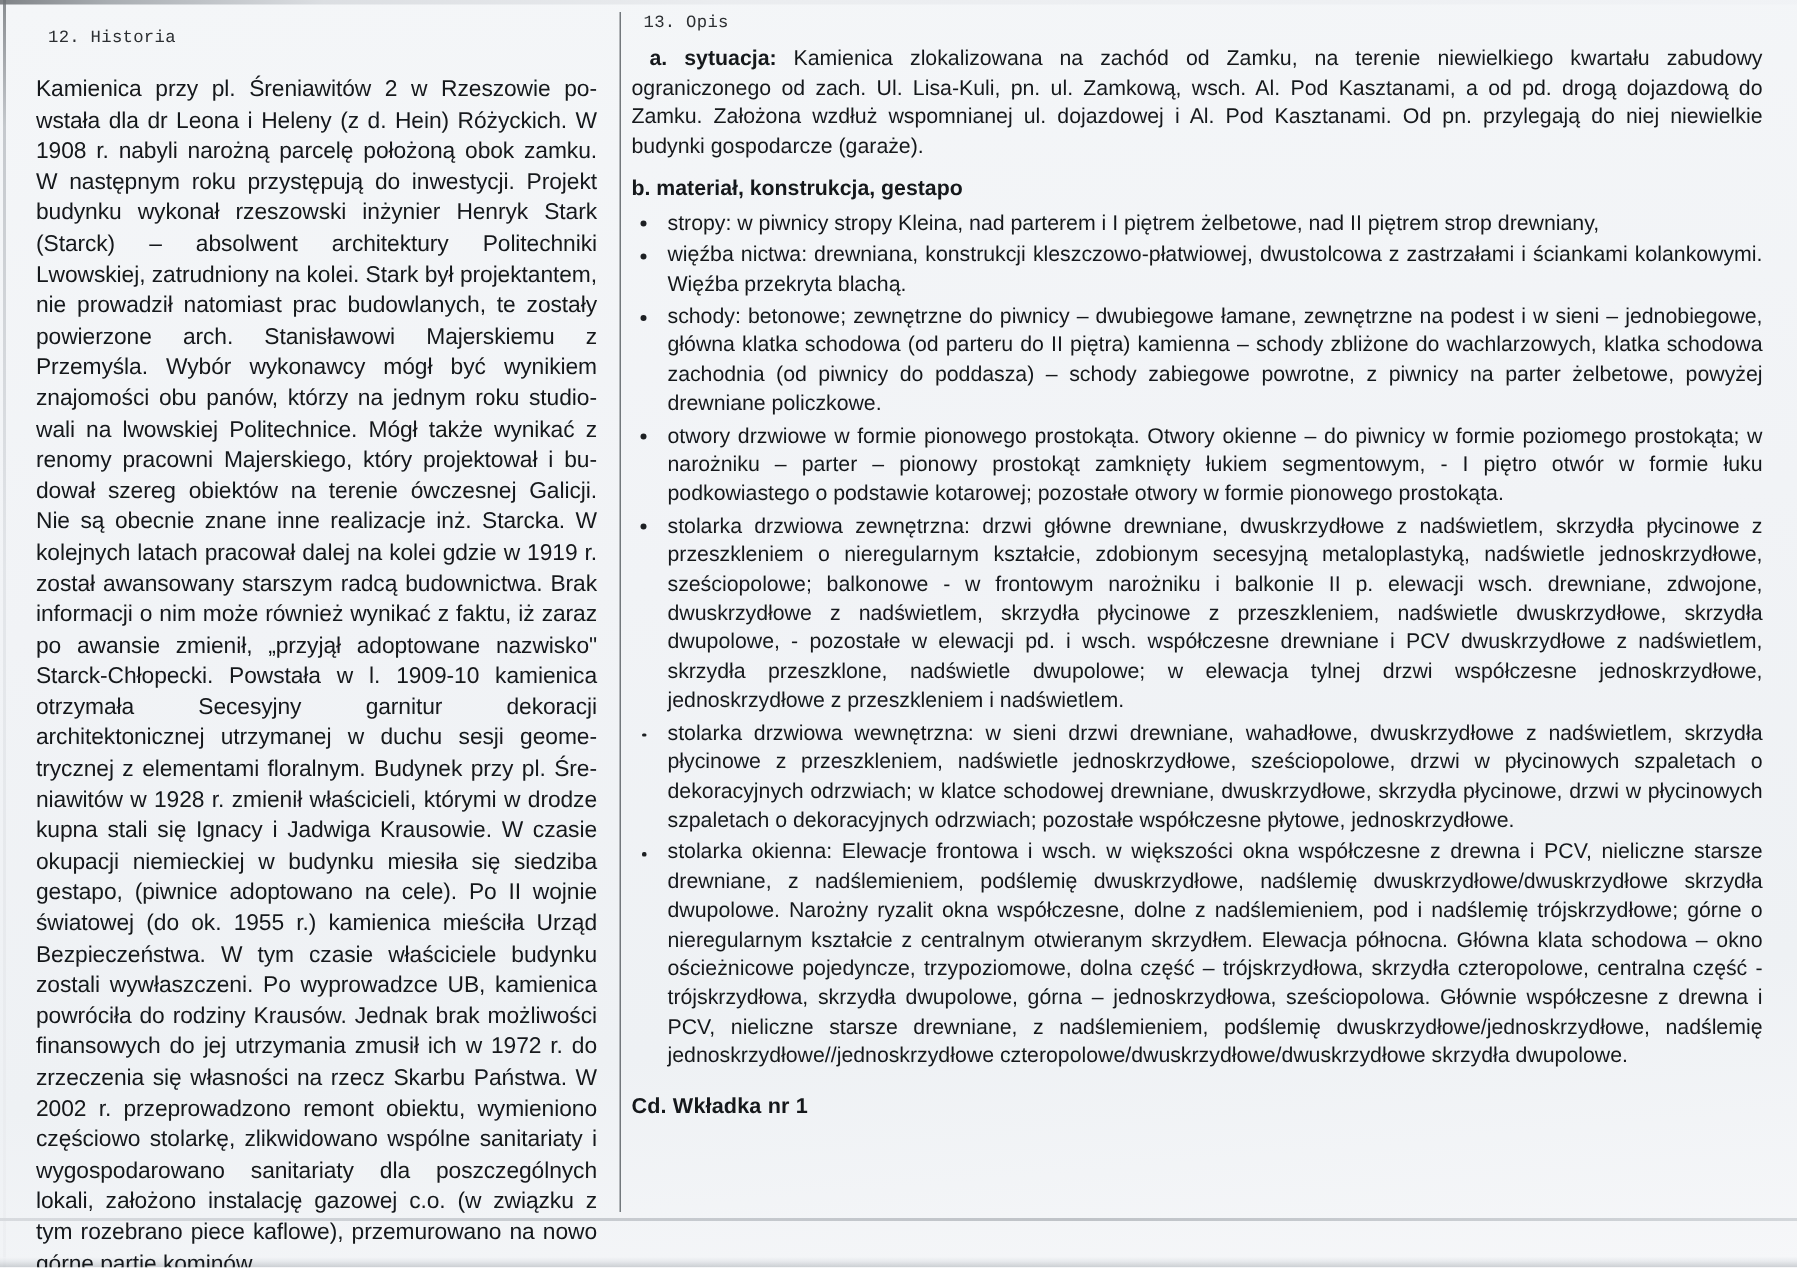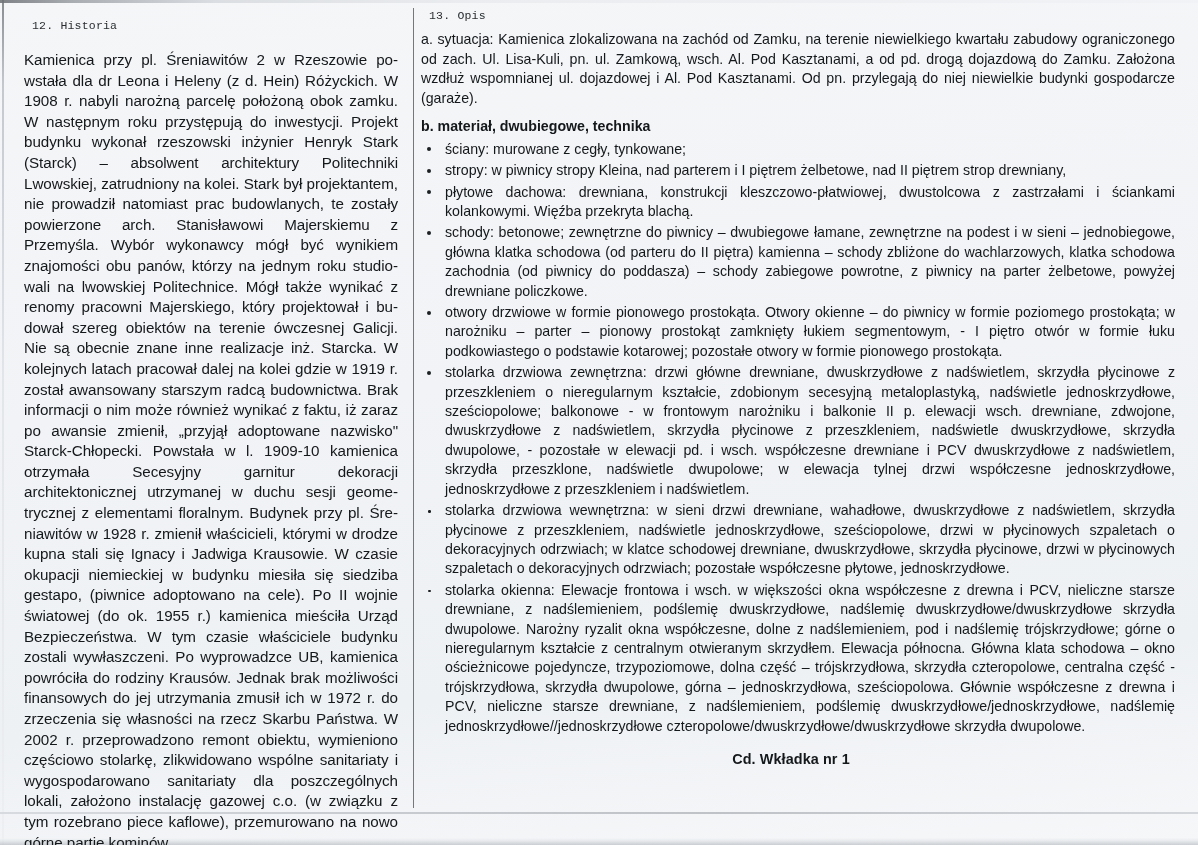--- a/index.html
+++ b/index.html
@@ -104,21 +104,22 @@
   .para {
     margin: 0 0 0 0;
     text-align: justify;
     text-justify: inter-word;
   }
   .para.situation {
     margin-top: 7px;
     line-height: 19.6px;
   }
   .lead {
-    font-weight: normal;
+    font-weight: bold;
+    margin-left: 12px;
   }
   .subhead {
     font-weight: bold;
     margin-top: 9px;
     margin-bottom: 3px;
     font-size: 14.2px;
   }
 
   ul.speclist {
     list-style: none;
@@ -146,21 +147,21 @@
     height: 2.5px;
     top: 9px;
     left: 7px;
   }
   .u {
     text-underline-offset: 2px;
   }
 
   .footer-note {
     margin-top: 14px;
-    text-align: center;
+    text-align: left;
     font-weight: bold;
     font-size: 14.4px;
     padding-right: 14px;
     letter-spacing: .1px;
   }
 </style>
 </head>
 <body>
 
 <div class="page">
@@ -179,26 +180,25 @@
 
   <div class="col-right">
     <div class="section-label">13. Opis</div>
 
     <div class="right-body">
 
       <p class="para situation">
         <span class="lead">a. sytuacja:</span><span> Kamienica zlokalizowana na zachód od Zamku, na terenie niewielkiego kwartału zabudowy ograniczonego od zach. Ul. Lisa-Kuli, pn. ul. Zamkową, wsch. Al. Pod Kasztanami, a od pd. drogą dojaz­dową do Zamku. Założona wzdłuż wspomnianej ul. dojazdowej i Al. Pod Kasztanami. Od pn. przylegają do niej niewielkie budynki gospodarcze (garaże).</span>
       </p>
 
-      <div class="subhead">b. materiał, dwubiegowe, technika</div>
+      <div class="subhead">b. materiał, konstrukcja, gestapo</div>
 
       <ul class="speclist" id="spec-list">
-          <li><span class="bullet"></span><span>ściany: murowane z cegły, tynkowane;</span></li>
           <li><span class="bullet"></span><span>stropy: w piwnicy stropy Kleina, nad parterem i I piętrem żelbetowe, nad II piętrem strop drewniany,</span></li>
-          <li><span class="bullet"></span><span>płytowe dachowa: drewniana, konstrukcji kleszczowo-płatwiowej, dwustolcowa z zastrzałami i ścianka­mi kolankowymi. Więźba przekryta blachą.</span></li>
+          <li><span class="bullet"></span><span>więźba nictwa: drewniana, konstrukcji kleszczowo-płatwiowej, dwustolcowa z zastrzałami i ścianka­mi kolankowymi. Więźba przekryta blachą.</span></li>
           <li><span class="bullet"></span><span>schody: betonowe; zewnętrzne do piwnicy – dwubiegowe łamane, zewnętrzne na podest i w sieni – jednobiegowe, główna klatka schodowa (od parteru do II piętra) kamienna – schody zbliżone do wa­chlarzowych, klatka schodowa zachodnia (od piwnicy do poddasza) – schody zabiegowe powrotne, z piwnicy na parter żelbetowe, powyżej drewniane policzkowe.</span></li>
           <li><span class="bullet"></span><span>otwory </span><span class="u">drzwiowe</span><span> w formie pionowego prostokąta. Otwory </span><span class="u">okienne</span><span> – do piwnicy w formie poziomego prostokąta; w narożniku – parter – pionowy prostokąt zamknięty łukiem segmentowym, - I piętro otwór w formie łuku podkowiastego o podstawie kotarowej; pozostałe otwory w formie pionowego prostoką­ta.</span></li>
           <li><span class="bullet"></span><span>stolarka drzwiowa zewnętrzna: drzwi główne drewniane, dwuskrzydłowe z nadświetlem, skrzydła płyci­nowe z przeszkleniem o nieregularnym kształcie, zdobionym secesyjną metaloplastyką, nadświetle jednoskrzydłowe, sześciopolowe; balkonowe - w frontowym narożniku i balkonie II p. elewacji wsch. drewniane, zdwojone, dwuskrzydłowe z nadświetlem, skrzydła płycinowe z przeszkleniem, nadświetle dwuskrzydłowe, skrzydła dwupolowe, - pozostałe w elewacji pd. i wsch. współczesne drewniane i PCV dwuskrzydłowe z nadświetlem, skrzydła przeszklone, nadświetle dwupolowe; w elewacja tylnej drzwi współczesne jednoskrzydłowe, jednoskrzydłowe z przeszkleniem i nadświetlem.</span></li>
           <li class="tiny-bullet"><span class="bullet"></span><span>stolarka drzwiowa wewnętrzna: w sieni drzwi drewniane, wahadłowe, dwuskrzydłowe z nadświetlem, skrzydła płycinowe z przeszkleniem, nadświetle jednoskrzydłowe, sześciopolowe, drzwi w płycinowych szpaletach o dekoracyjnych odrzwiach; w klatce schodowej drewniane, dwuskrzydłowe, skrzydła płyci­nowe, drzwi w płycinowych szpaletach o dekoracyjnych odrzwiach; pozostałe współczesne płytowe, jednoskrzydłowe.</span></li>
           <li class="tiny-bullet"><span class="bullet"></span><span>stolarka okienna: Elewacje frontowa i wsch. w większości okna współczesne z drewna i PCV, nieliczne starsze drewniane, z nadślemieniem, podślemię dwuskrzydłowe, nadślemię dwuskrzydło­we/dwuskrzydłowe skrzydła dwupolowe. Narożny ryzalit okna współczesne, dolne z nadślemieniem, pod i nadślemię trójskrzydłowe; górne o nieregularnym kształcie z centralnym otwieranym skrzydłem. Elewacja północna. Główna klata schodowa – okno ościeżnicowe pojedyncze, trzypoziomowe, dolna część – trójskrzydłowa, skrzydła czteropolowe, centralna część - trójskrzydłowa, skrzydła dwupolowe, górna – jednoskrzydłowa, sześciopolowa. Głównie współczesne z drewna i PCV, nieliczne starsze drewniane, z nadślemieniem, podślemię dwuskrzydłowe/jednoskrzydłowe, nadślemię jednoskrzydło­we//jednoskrzydłowe czteropolowe/dwuskrzydłowe/dwuskrzydłowe skrzydła dwupolowe.</span></li>
         </ul>
 
       <div class="footer-note">Cd. Wkładka nr 1</div>
     </div>
   </div>

